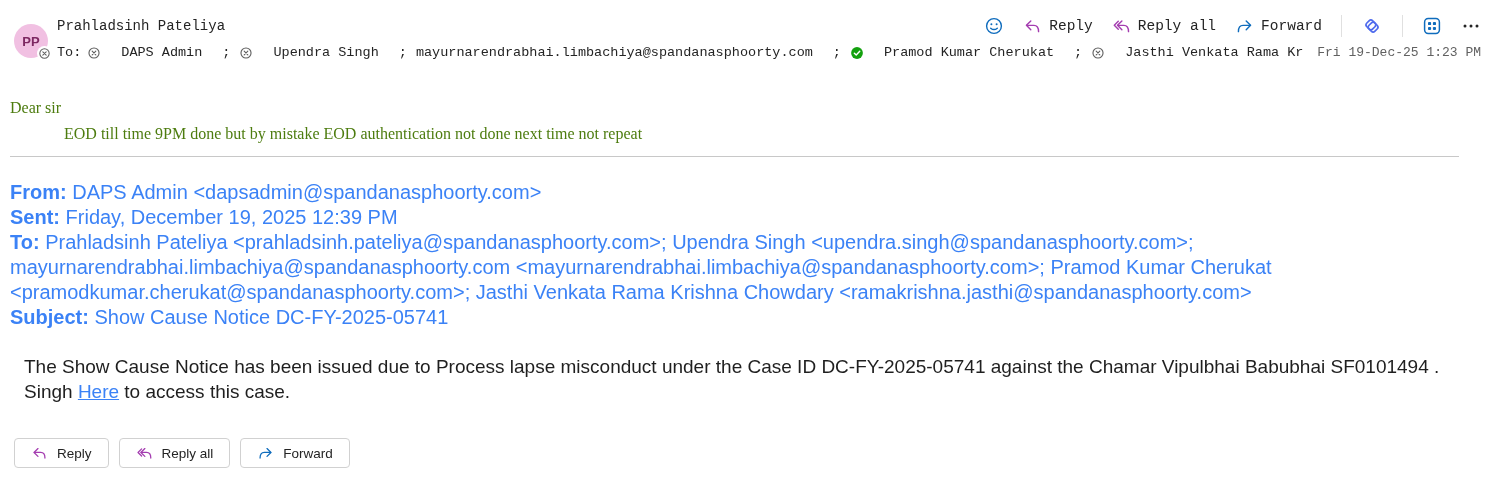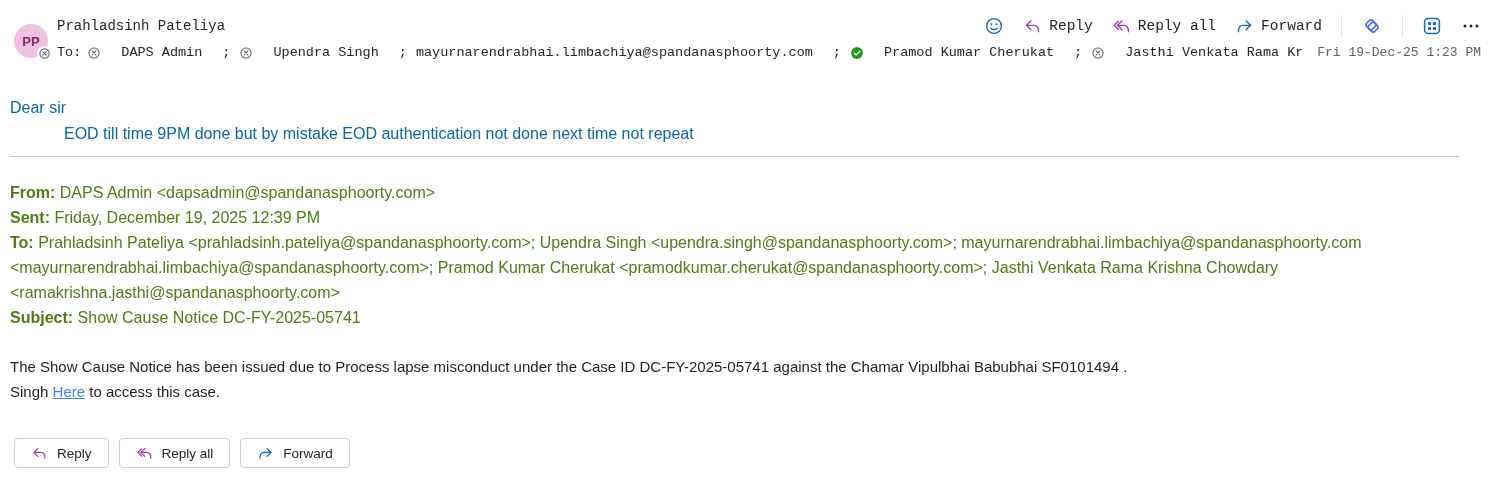--- a/index.html
+++ b/index.html
@@ -36,27 +36,27 @@
   .ic-dark { color: #242424; }
   .ic-gray { color: #5f5f5f; }
   .row2 { display: flex; align-items: flex-start; margin-top: 7px; font-size: 13.5px; }
   .to-line { display: flex; flex-wrap: nowrap; align-items: center; white-space: nowrap; overflow: hidden; }
   .to-label { margin-right: 6px; }
   .recipient { display: inline-flex; align-items: center; gap: 20px; margin-right: 9px; }
   .recipient:not(:last-child)::after { content: ";"; }
   .date { margin-left: auto; color: #616161; font-size: 13px; white-space: nowrap; padding-left: 14px; }
   
   .message { padding: 35px 30px 0 10px; }
-  .greeting, .msg-line { font-size: 16px; color: #0369a1; line-height: 26px; }
+  .greeting, .msg-line { font-size: 16px; color: #4d7c0f; line-height: 26px; font-family: Liberation Serif, serif; }
   .msg-line { padding-left: 54px; }
   .divider { border: none; border-top: 1px solid #c8c8c8; margin: 9px 8px 23px 0; }
-  .quoted { font-size: 16px; color: #4d7c0f; }
+  .quoted { font-size: 20px; color: #3b82f6; }
   .quoted p { line-height: 25px; }
   .quoted b { font-weight: bold; }
-  .para { margin-top: 24px; font-size: 15px; color: #1f1f1f; line-height: 25px; }
+  .para { margin-top: 24px; font-size: 19px; color: #1f1f1f; line-height: 25px; margin-left: 14px; }
   .link { color: #3b82f6; text-decoration: underline; cursor: pointer; }
   
   .footer { padding: 34px 0 0 14px; display: flex; gap: 10px; }
   .f-btn {
     display: inline-flex; align-items: center; gap: 9px;
     height: 30px; padding: 0 16px;
     border: 1px solid #d1d1d1; border-radius: 4px; background: #ffffff;
     font-size: 13.5px; color: #242424; font-family: inherit; cursor: pointer;
   }
 </style>

